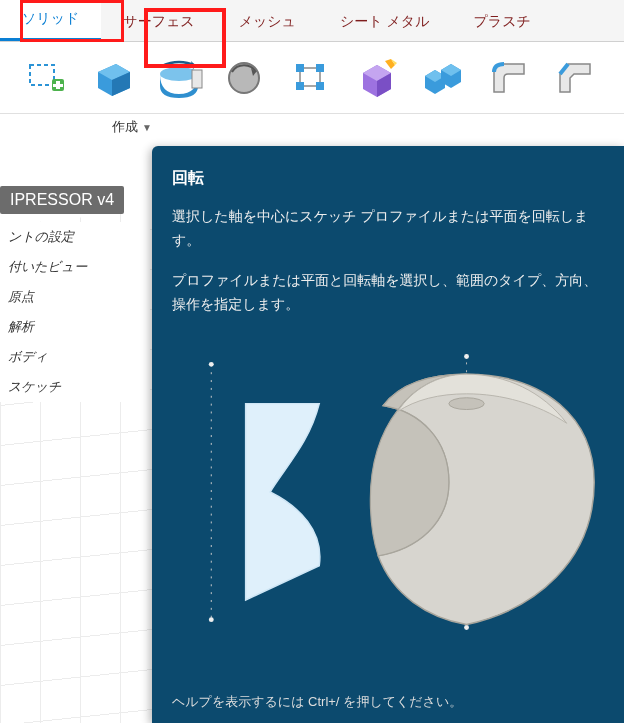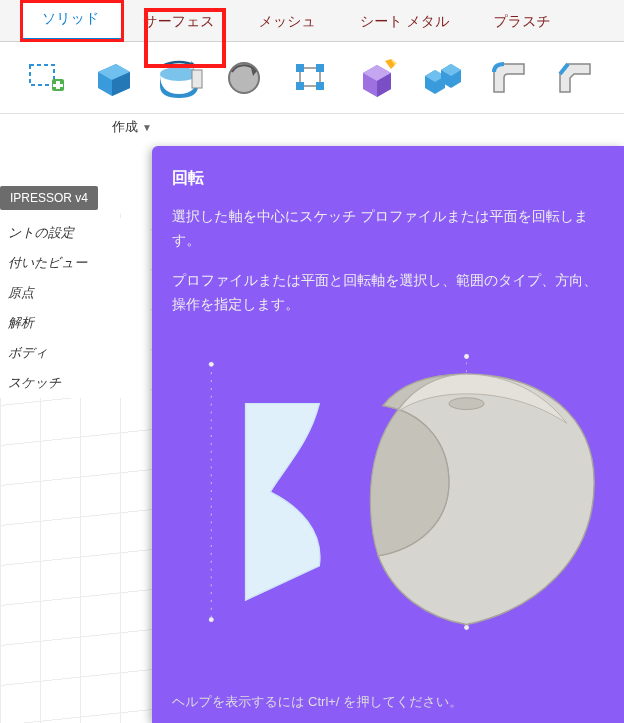--- a/index.html
+++ b/index.html
@@ -11,21 +11,20 @@
     height: 723px;
     overflow: hidden;
     position: relative;
   }
   .tabbar {
     display: flex;
     align-items: flex-end;
     height: 42px;
     border-bottom: 1px solid #d0d0d0;
     background: #f5f5f5;
-    padding-left: 20px;
     gap: 0;
   }
   .tab {
     padding: 10px 22px 10px 22px;
     color: #7f1d1d;
     cursor: pointer;
     font-size: 14px;
     position: relative;
   }
   .tab.active {
@@ -85,21 +84,21 @@
   .left-panel {
     position: absolute;
     left: 0;
     top: 186px;
     width: 150px;
   }
   .doc-tab {
     background: #6c6c6c;
     color: #fff;
     padding: 5px 10px;
-    font-size: 12px;
+    font-size: 16px;
     display:inline-block;
     border-radius: 2px;
     margin-bottom: 8px;
   }
   .tree-item {
     padding: 6px 8px;
     font-size: 13px;
     color: #333;
     background: #fff;
     cursor: pointer;
@@ -118,21 +117,21 @@
     z-index: -1;
     transform: skewY(-6deg) translateY(40px);
     transform-origin: left top;
   }
   .tooltip {
     position: absolute;
     left: 152px;
     top: 146px;
     right: 0;
     bottom: 0;
-    background: #8b5cf6;
+    background: #0c4a6e;
     color: #eee;
     padding: 18px 20px 14px 20px;
     font-size: 14px;
     line-height: 1.7;
     border-radius: 6px 0 0 0;
     box-shadow: -2px 2px 10px rgba(0,0,0,.3);
   }
   .tooltip h3 {
     font-size: 16px;
     font-weight: bold;

